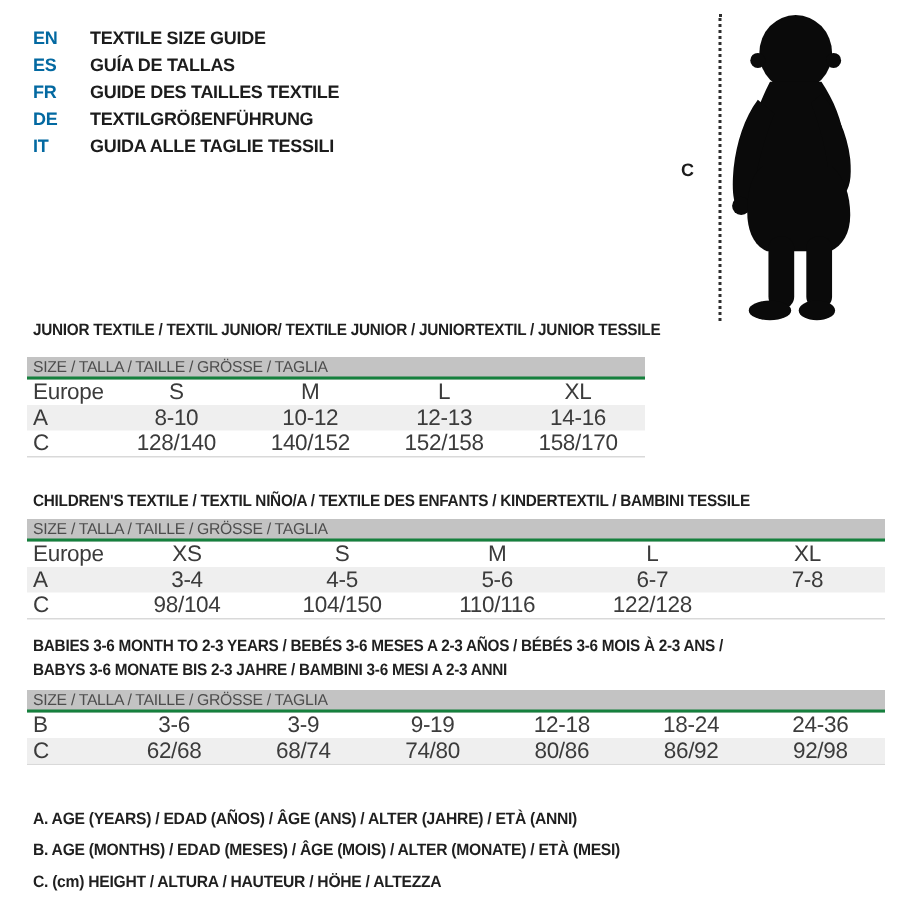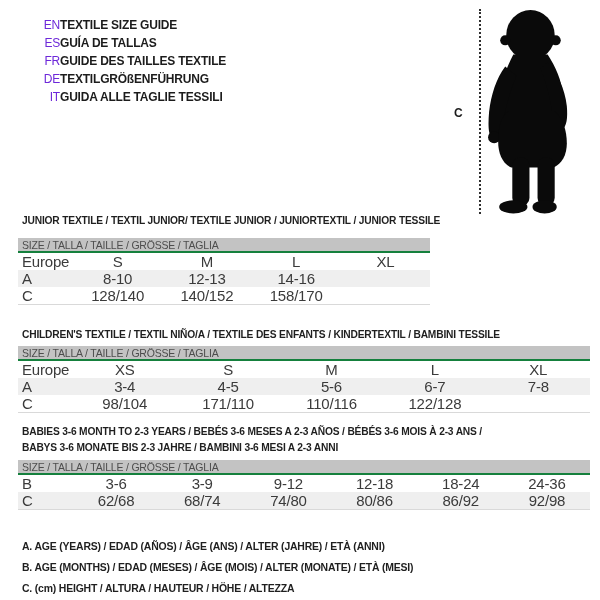--- a/index.html
+++ b/index.html
@@ -3,21 +3,21 @@
 <meta charset="utf-8">
 <style>
   html,body{margin:0;padding:0;background:#ffffff;}
   .page{
     position:relative;width:600px;height:600px;background:#ffffff;overflow:hidden;
     font-family:"Liberation Sans","DejaVu Sans",sans-serif;color:#2b2b2b;
   }
   
   .lang-list{position:absolute;left:22px;top:16px;}
   .lang-row{display:flex;height:18px;line-height:18px;}
-  .lang-code{width:38px;font-weight:normal;font-size:12px;letter-spacing:-0.2px;color:#6d28d9;text-align:right;}
+  .lang-code{width:38px;font-weight:bold;font-size:12px;letter-spacing:-0.2px;color:#0369a1;}
   .lang-label{font-weight:bold;font-size:12px;letter-spacing:-0.2px;color:#1c1c1c;white-space:nowrap;}
   
   .figure{position:absolute;left:450px;top:5px;width:148px;height:212px;}
   .dotted-line{position:absolute;left:29px;top:4px;height:205px;width:0;border-left:2px dotted #2e2e2e;}
   .c-label{position:absolute;left:4px;top:101px;font-weight:bold;font-size:12px;color:#1c1c1c;}
   .baby-svg{position:absolute;left:34px;top:3px;}
   
   .sec-title{
     position:absolute;left:22px;font-weight:bold;font-size:11px;letter-spacing:-0.2px;
     color:#1f1f1f;white-space:nowrap;transform:scaleX(0.93);transform-origin:0 0;line-height:16px;
@@ -103,27 +103,29 @@
       <div class="row">
         <div class="cell label">Europe</div>
         <div class="cell">S</div>
         <div class="cell">M</div>
         <div class="cell">L</div>
         <div class="cell">XL</div>
       </div>
       <div class="row">
         <div class="cell label">A</div>
         <div class="cell">8-10</div>
+        <div class="cell">10-12</div>
         <div class="cell">12-13</div>
         <div class="cell">14-16</div>
       </div>
       <div class="row">
         <div class="cell label">C</div>
         <div class="cell">128/140</div>
         <div class="cell">140/152</div>
+        <div class="cell">152/158</div>
         <div class="cell">158/170</div>
       </div>
     </div>
   </div>
 
   <div class="sec-title t2-title">CHILDREN'S TEXTILE / TEXTIL NIÑO/A / TEXTILE DES ENFANTS / KINDERTEXTIL / BAMBINI TESSILE</div>
   <div class="size-table tbl2">
     <div class="size-bar">SIZE / TALLA / TAILLE / GRÖSSE / TAGLIA</div>
     <div class="rows">
       <div class="row">
@@ -138,39 +140,39 @@
         <div class="cell label">A</div>
         <div class="cell">3-4</div>
         <div class="cell">4-5</div>
         <div class="cell">5-6</div>
         <div class="cell">6-7</div>
         <div class="cell">7-8</div>
       </div>
       <div class="row">
         <div class="cell label">C</div>
         <div class="cell">98/104</div>
-        <div class="cell">171/110</div>
+        <div class="cell">104/150</div>
         <div class="cell">110/116</div>
         <div class="cell">122/128</div>
       </div>
     </div>
   </div>
 
   <div class="sec-title t3-title">
     <div>BABIES 3-6 MONTH TO 2-3 YEARS / BEBÉS 3-6 MESES A 2-3 AÑOS / BÉBÉS 3-6 MOIS À 2-3 ANS /</div>
     <div>BABYS 3-6 MONATE BIS 2-3 JAHRE / BAMBINI 3-6 MESI A 2-3 ANNI</div>
   </div>
   <div class="size-table tbl3">
     <div class="size-bar">SIZE / TALLA / TAILLE / GRÖSSE / TAGLIA</div>
     <div class="rows">
       <div class="row">
         <div class="cell label">B</div>
         <div class="cell">3-6</div>
         <div class="cell">3-9</div>
-        <div class="cell">9-12</div>
+        <div class="cell">9-19</div>
         <div class="cell">12-18</div>
         <div class="cell">18-24</div>
         <div class="cell">24-36</div>
       </div>
       <div class="row">
         <div class="cell label">C</div>
         <div class="cell">62/68</div>
         <div class="cell">68/74</div>
         <div class="cell">74/80</div>
         <div class="cell">80/86</div>

